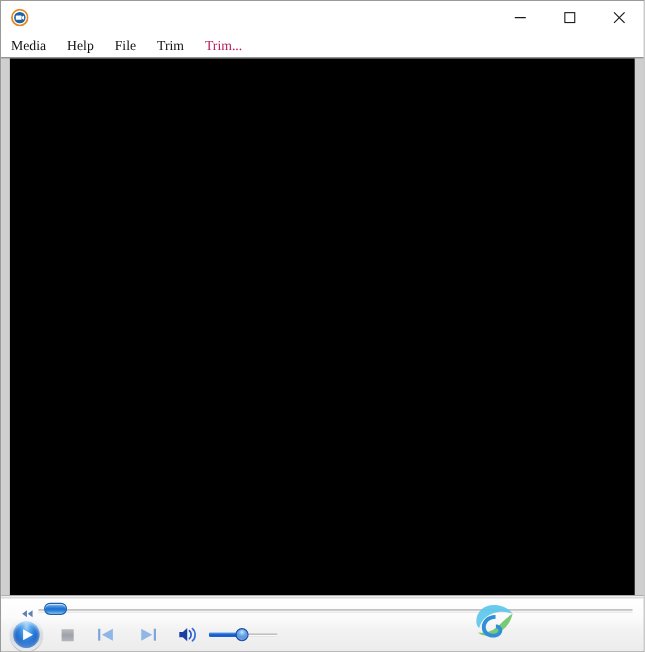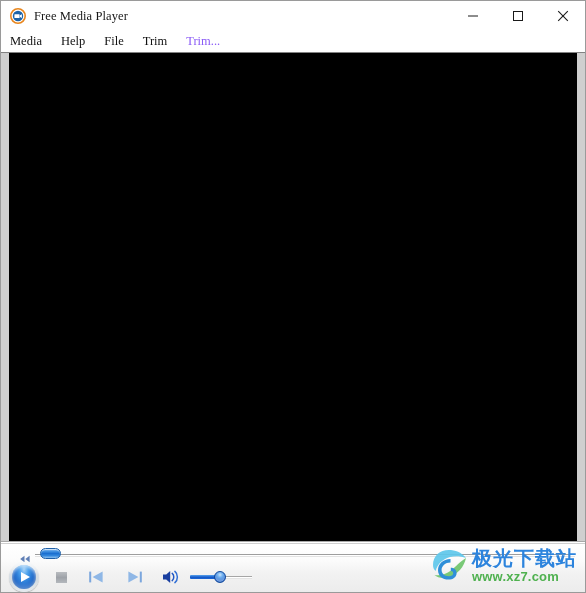--- a/index.html
+++ b/index.html
@@ -86,21 +86,21 @@
   .menu-item {
     font-size: 12.5px;
     color: #111111;
     padding: 0 9px 0 2px;
     margin-right: 8px;
     white-space: nowrap;
     line-height: 21px;
     font-family: "Liberation Serif", serif;
     cursor: default;
   }
-  .menu-item.disabled { color: #8b5cf6; }
+  .menu-item.disabled { color: #be185d; }
 
   
   .stage-wrap {
     flex: 1 1 auto;
     position: relative;
     background: #cfcfcf;
     padding: 1px 8px 0 8px;
     box-sizing: border-box;
     min-height: 0;
   }
@@ -339,21 +339,20 @@
 
   <div class="titlebar">
     <div class="app-icon">
       <svg width="16" height="16" viewBox="0 0 16 16">
         <circle cx="8" cy="8" r="7.2" fill="#ffffff" stroke="#e8861e" stroke-width="1.6"></circle>
         <circle cx="8" cy="8" r="5.2" fill="#1c63a8"></circle>
         <rect x="4.4" y="6.2" width="5.2" height="3.8" rx="0.6" fill="#ffffff"></rect>
         <path d="M10 7.2 L11.9 6.2 L11.9 10 L10 9.0 Z" fill="#ffffff"></path>
       </svg>
     </div>
-    <div class="title-text">Free Media Player</div>
 
     <div class="win-buttons">
       <button class="win-btn">
         <span>
           <svg width="12" height="12" viewBox="0 0 12 12">
             <line x1="1" y1="6" x2="11" y2="6" stroke="#1a1a1a" stroke-width="1"></line>
           </svg>
         </span>
       </button>
       <button class="win-btn">
@@ -447,20 +446,16 @@
     </div>
 
     <div class="watermark">
       <div class="wm-mark">
         <svg width="44" height="40" viewBox="0 0 44 40">
           <path d="M6 20 C6 10 14 4 24 5 C31 5.8 36 9 39 13 C34 11 28 10.5 23 12 C15 14.4 10.5 19 8.6 26 C6.9 24.6 6 22.6 6 20 Z" fill="#5ec7ea" opacity="0.92"></path>
           <path d="M39 13 C37 22 31 29 22 32 C16 34 11 33 7.5 30 C13 31 19 29.4 24 25.6 C29.4 21.4 32.6 16.6 39 13 Z" fill="#6fc46b" opacity="0.92"></path>
           <path d="M23.5 14 C16 14 11 19 11 25.2 C11 30.8 15.6 34.6 21.4 34.6 C26 34.6 29.6 32 29.6 28.2 C29.6 25 27.2 22.8 23.8 22.8 L23.8 26.1 C25.3 26.1 26.2 26.9 26.2 28.2 C26.2 29.9 24.4 31.2 21.6 31.2 C17.6 31.2 14.6 28.6 14.6 25 C14.6 20.9 18.3 17.4 23.5 17.4 Z" fill="#2f8fd8"></path>
         </svg>
       </div>
-      <div class="wm-text">
-        <div class="wm-cn">极光下载站</div>
-        <div class="wm-url">www.xz7.com</div>
-      </div>
     </div>
 
   </div>
 </div>
 
 </body></html>

